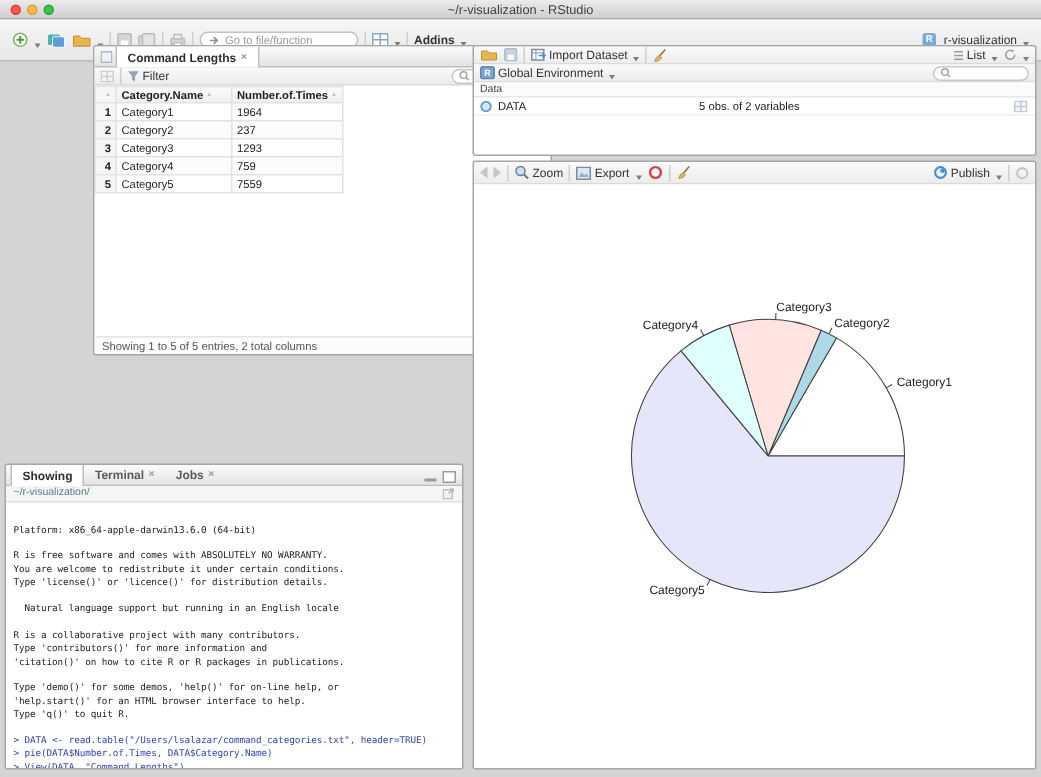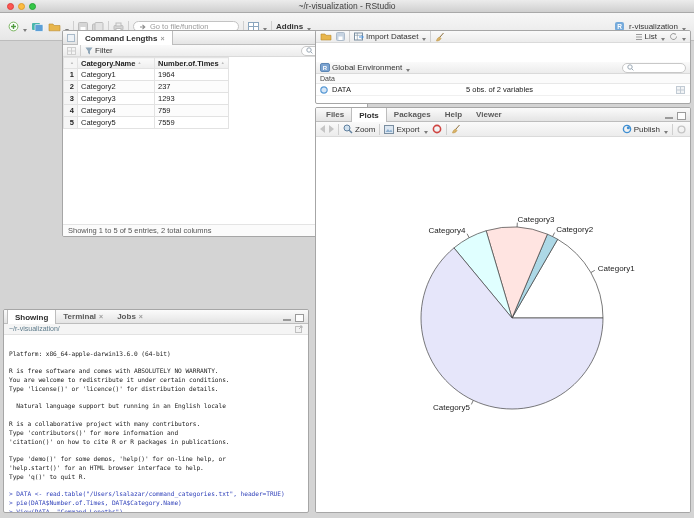--- a/index.html
+++ b/index.html
@@ -70,21 +70,21 @@
     border-top:1px solid #e4e4e4; font-size:7.5px; color:#555; line-height:11px; padding-left:5px; }
 
   
   .console-path { height:11px; background:#f5f5f5; border-bottom:1px solid #e2e2e2;
     font-size:7px; color:#5c7a8a; line-height:10px; padding:0 5px; display:flex; align-items:center; }
   .console-body { font-family:"DejaVu Sans Mono", monospace; font-size:6.2px; line-height:8.8px;
     letter-spacing:-0.05px; padding:0 5px; margin-top:-3px; white-space:pre; color:#1c1c1c; overflow:hidden; }
   .cline.in { color:#3344bb; }
 
   
-  .env-row2 { height:12px;margin-top:19px; }
+  .env-row2 { height:12px; }
   .env-section { height:10px; background:#fbfbfb; border-bottom:1px solid #e8e8e8;
     font-size:7px; color:#444; line-height:10px; padding-left:4px; }
   .env-obj { display:flex; align-items:center; height:12px; font-size:7.5px; color:#222;
     border-bottom:1px solid #f0f0f0; padding:0 4px; gap:4px; position:relative; }
   .env-obj .desc { position:absolute; left:106px;padding-left:44px; }
   .env-obj .right-ic { position:absolute; right:5px; }
 
   
   .plots-toolbar { height:15px; }
   .plot-area { position:relative; width:374px; height:375px; background:#fff; }
@@ -349,41 +349,20 @@
       <span>DATA</span>
       <span class="desc">5 obs. of 2 variables</span>
       <span class="right-ic icon"><svg width="9" height="8">
             <rect x="0.5" y="0.5" width="8" height="7" fill="#f2f4f6" stroke="#c2cbd4"></rect>
             <path d="M4.5 0.5v7M0.5 4h8" stroke="#c2cbd4"></path>
           </svg></span>
     </div>
   </section>
 
   <section class="panel" id="plots-panel">
-    <div class="tabbar">
-      <div class="tab" style="margin-left:3px;">
-          <span>Files</span>
-        </div>
-      <div class="tab active">
-          <span>Plots</span>
-        </div>
-      <div class="tab">
-          <span>Packages</span>
-        </div>
-      <div class="tab">
-          <span>Help</span>
-        </div>
-      <div class="tab">
-          <span>Viewer</span>
-        </div>
-      <div class="minmax">
-        <span class="mm-min"></span>
-        <span class="mm-max"></span>
-      </div>
-    </div>
     <div class="ptoolbar plots-toolbar">
       <span class="nav-arrow nav-back"></span>
       <span class="nav-arrow nav-fwd"></span>
       <span class="tb-sep"></span>
       <span class="tb-btn">
         <span class="icon"><svg width="10" height="10">
               <circle cx="4" cy="4" r="3" fill="#cfe0ee" stroke="#5f7f9e"></circle>
               <path d="M6.2 6.2L9 9" stroke="#5f7f9e" stroke-width="1.4"></path>
             </svg></span>
         <span class="lbl">Zoom</span>

